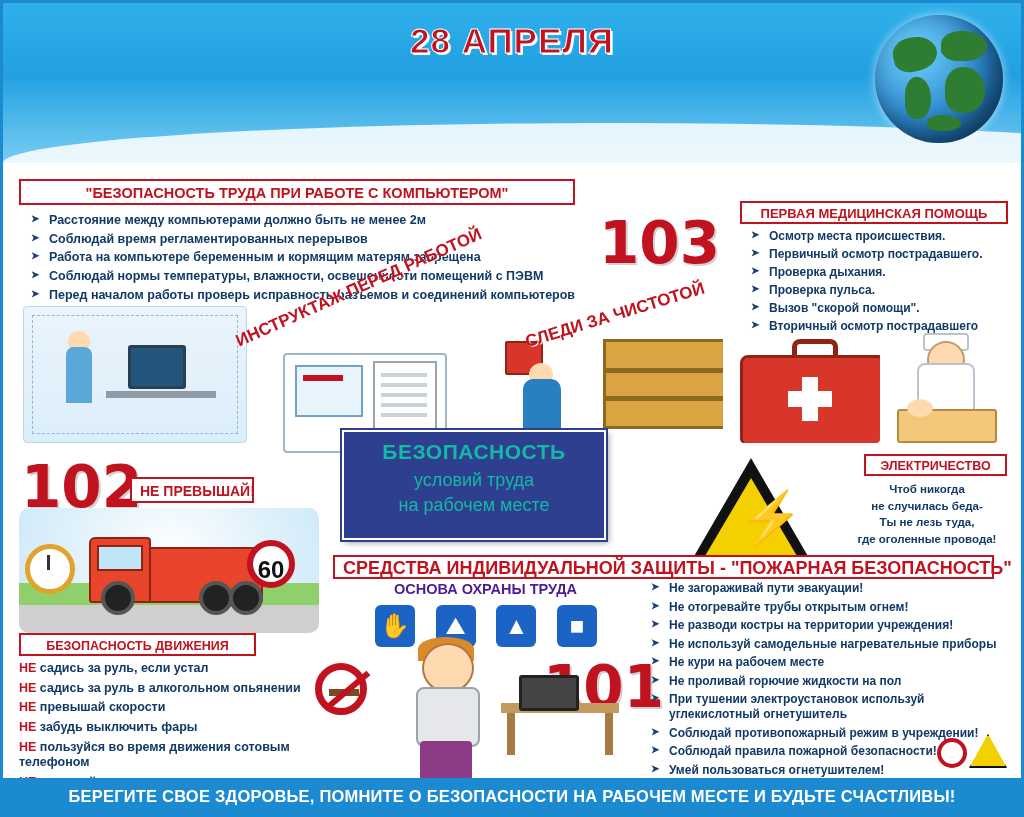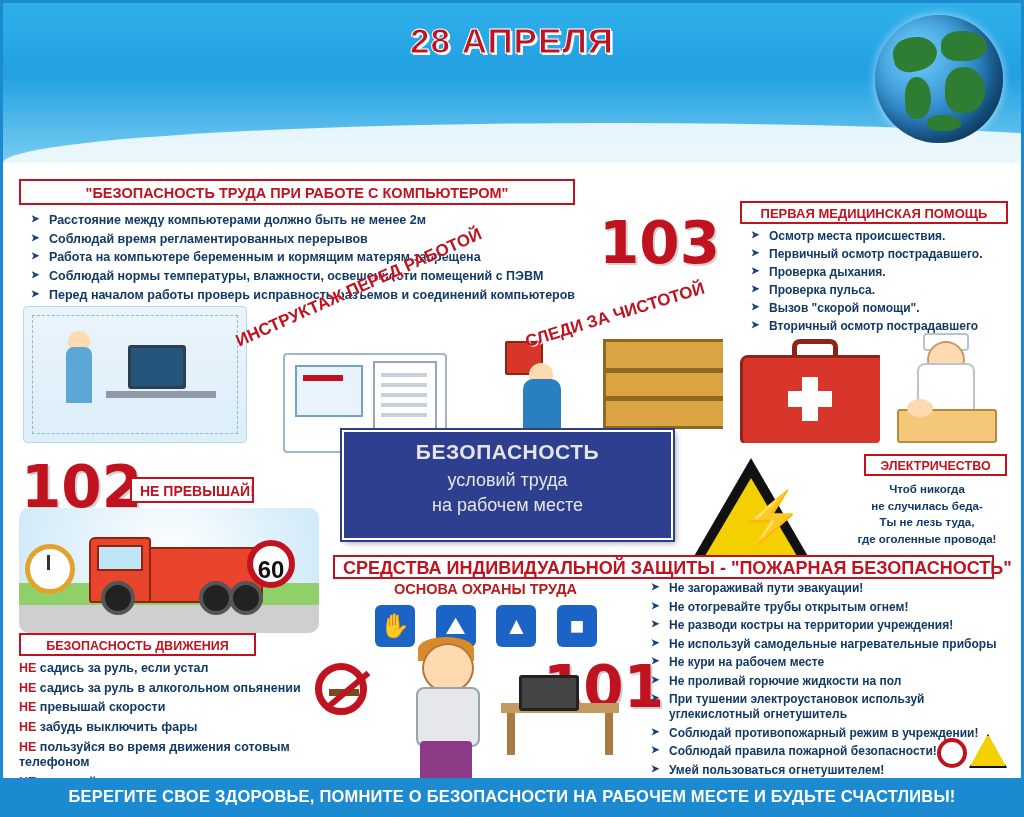--- a/index.html
+++ b/index.html
@@ -83,24 +83,24 @@
   #phone-101{left:540px;top:650px;}
   
   .ribbon{
     position:absolute;color:#c1121f;font-weight:bold;font-size:17px;
     white-space:nowrap;text-shadow:1px 1px 0 #fff;
   }
   #ribbon-instr{left:230px;top:330px;transform:rotate(-24deg);transform-origin:left top;}
   #ribbon-clean{left:520px;top:330px;transform:rotate(-17deg);transform-origin:left top;}
   
   #center-panel{
-    position:absolute;left:339px;top:427px;width:331px;height:110px;
+    position:absolute;left:339px;top:427px;width:264px;height:110px;
     background:#2e3f8f;border:2px solid #ffffff;
     box-shadow:0 0 0 2px #2e3f8f, 3px 3px 6px rgba(0,0,0,.35);
-    color:#e5e5e5;text-align:center;box-sizing:border-box;padding-top:8px;
+    color:#14b8a6;text-align:center;box-sizing:border-box;padding-top:8px;
   }
   #center-panel .l1t{font-size:21px;font-weight:bold;letter-spacing:.5px;}
   #center-panel .l2t{font-size:18px;margin-top:6px;}
   #center-panel .l3t{font-size:18px;margin-top:4px;text-align:center;}
   
   #elec-title{left:861px;top:451px;width:143px;height:22px;font-size:12.5px;line-height:16px;}
   #elec-text{
     position:absolute;left:838px;top:478px;width:172px;text-align:center;
     font-size:11.5px;color:#123a66;font-weight:bold;line-height:1.45;
   }
@@ -146,21 +146,21 @@
   }
   .clock{
     position:absolute;left:6px;top:36px;width:40px;height:40px;border-radius:50%;
     background:#fff;border:5px solid #e0a32b;
   }
   .clock:after{content:"";position:absolute;left:17px;top:6px;width:3px;height:15px;background:#333;}
   
   #ppe-title{left:330px;top:552px;width:661px;height:24px;font-size:18px;line-height:19px;}
   #ppe-sub{
     position:absolute;left:370px;top:578px;width:225px;text-align:center;
-    color:#b91c1c;font-weight:bold;font-size:14.5px;
+    color:#4c1d95;font-weight:bold;font-size:14.5px;
   }
   .ppe-icons{position:absolute;left:372px;top:602px;width:222px;height:46px;display:flex;justify-content:space-between;}
   .ppe-ic{width:40px;height:42px;background:#1b63c4;border-radius:6px;position:relative;}
   .ppe-ic span{position:absolute;left:0;top:4px;width:100%;text-align:center;font-size:24px;color:#fff;line-height:34px;}
   
   #fire-list{position:absolute;left:648px;top:578px;width:366px;}
   #fire-list li{font-size:12px;margin-bottom:3.5px;}
   
   .nosmoke{
     position:absolute;left:312px;top:660px;width:52px;height:52px;border-radius:50%;

